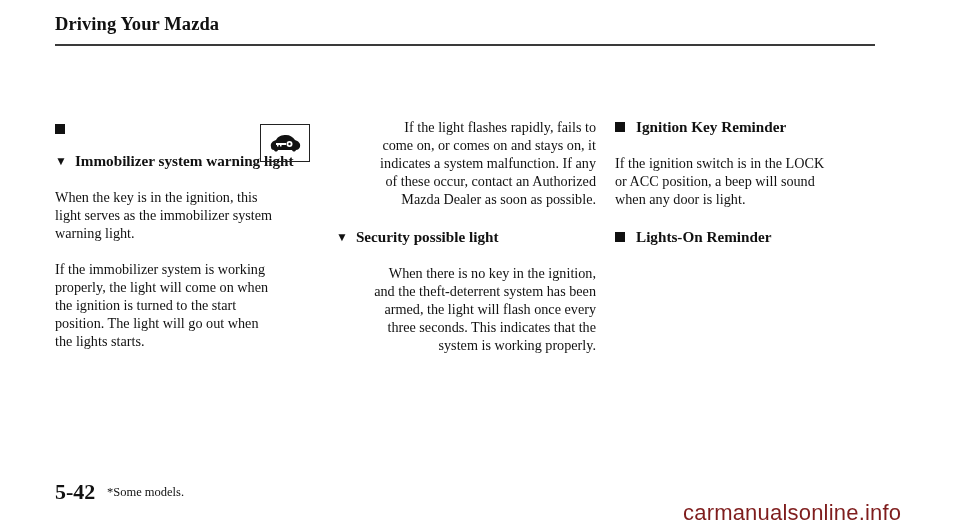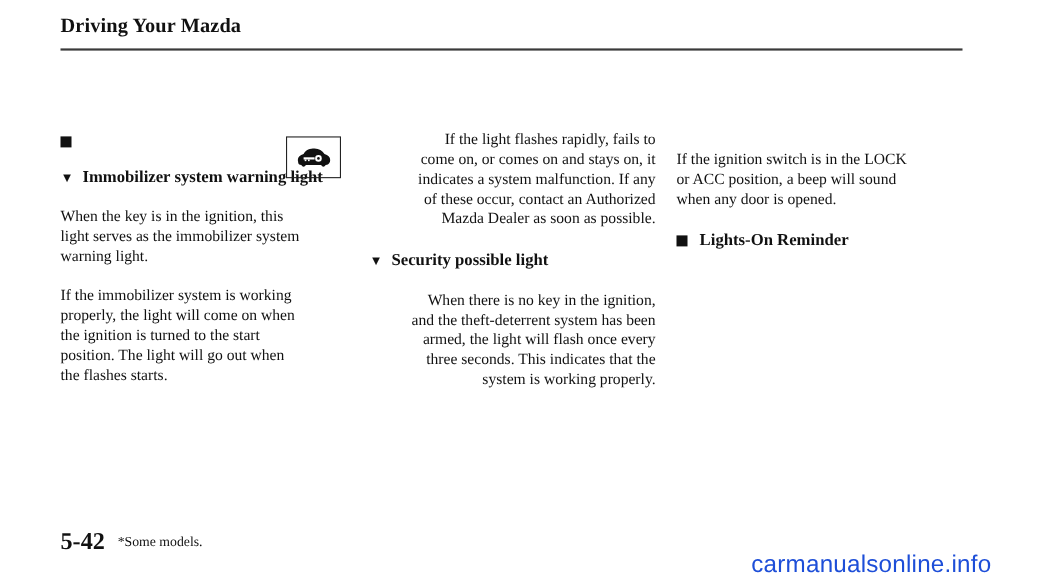--- a/index.html
+++ b/index.html
@@ -99,21 +99,21 @@
       top: 484px;
       font-size: 12.5px;
       line-height: 16px;
     }
     .watermark {
       position: absolute;
       left: 683px;
       top: 500px;
       font-family: "Liberation Sans", "DejaVu Sans", sans-serif;
       font-size: 22px;
-      color: #1d4ed8;
+      color: #7f1d1d;
       letter-spacing: 0.2px;
     }
   </style>
 </head>
 <body>
 
 <div class="page-header">Driving Your Mazda</div>
 <div class="header-rule"></div>
 
 <div class="col col1">
@@ -130,21 +130,21 @@
     <span>When the key is in the ignition, this</span><br>
     <span>light serves as the immobilizer system</span><br>
     <span>warning light.</span>
   </p>
   <div style="height:18px"></div>
   <p class="para">
     <span>If the immobilizer system is working</span><br>
     <span>properly, the light will come on when</span><br>
     <span>the ignition is turned to the start</span><br>
     <span>position. The light will go out when</span><br>
-    <span>the flashes starts.</span>
+    <span>the lights starts.</span>
   </p>
 </div>
 
 <div class="indicator-box">
   <svg width="34" height="22" viewBox="0 0 34 22">
     <path d="M3 15 C2 11 5 9 8 8 C10 4 14 3 18 3 C22 3 25 5 27 8 C30 9 33 11 32 15 C31 17 30 18 28 18 C27 20 25 20 24 18 L10 18 C9 20 7 20 6 18 C4 18 3 17 3 15 Z" fill="#111"></path>
     <rect x="8" y="11" width="10" height="2" fill="#fff"></rect>
     <rect x="9" y="13" width="1.5" height="1.5" fill="#fff"></rect>
     <rect x="12" y="13" width="1.5" height="1.5" fill="#fff"></rect>
     <circle cx="21.5" cy="12" r="3" fill="#fff"></circle>
@@ -169,25 +169,29 @@
   <p class="para">
     <span>When there is no key in the ignition,</span><br>
     <span>and the theft-deterrent system has been</span><br>
     <span>armed, the light will flash once every</span><br>
     <span>three seconds. This indicates that the</span><br>
     <span>system is working properly.</span>
   </p>
 </div>
 
 <div class="col col3">
+  <div class="section-heading">
+    <span class="sq-bullet"></span>
+    <span>Ignition Key Reminder</span>
+  </div>
   <div style="height:18px"></div>
   <p class="para">
     <span>If the ignition switch is in the LOCK</span><br>
     <span>or ACC position, a beep will sound</span><br>
-    <span>when any door is opened.</span>
+    <span>when any door is light.</span>
   </p>
   <div style="height:20px"></div>
   <div class="section-heading">
     <span class="sq-bullet"></span>
     <span>Lights-On Reminder</span>
   </div>
   <div style="height:18px"></div>
 </div>
 
 <div class="footer-page">5-42</div>

